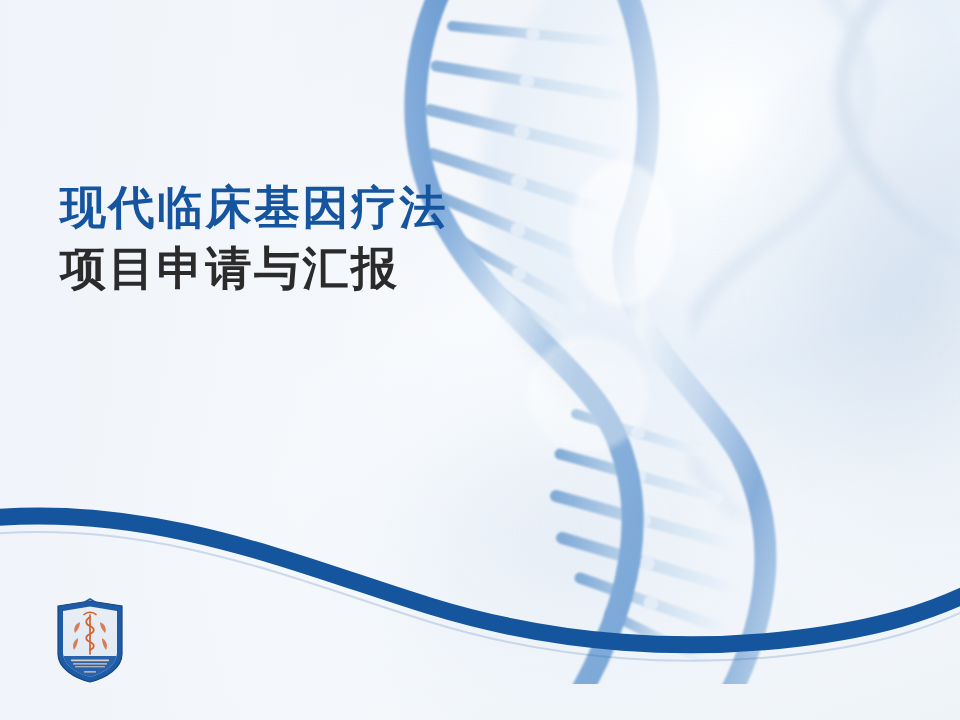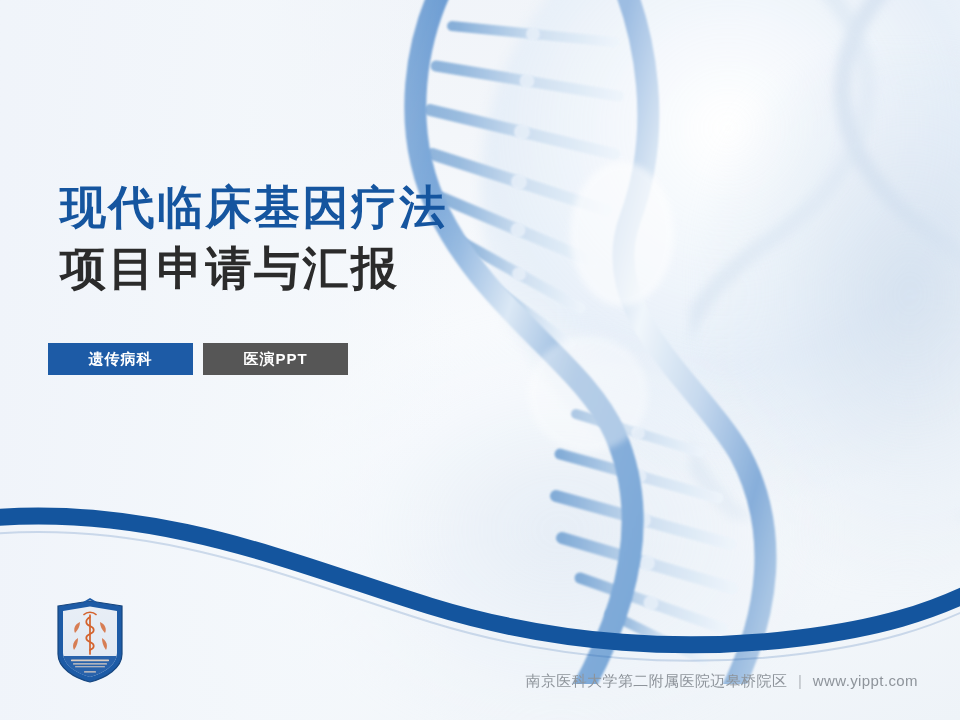--- a/index.html
+++ b/index.html
@@ -277,24 +277,20 @@
   </svg>
 
   <div class="bg-vignette-left"></div>
 
 
   <div class="headline">
     <div class="title-line title-line-1">现代临床基因疗法</div>
     <div class="title-line title-line-2">项目申请与汇报</div>
   </div>
 
-  <div class="badges">
-    <div class="badge badge-dept">遗传病科</div>
-    <div class="badge badge-brand">医演PPT</div>
-  </div>
 
 
   <svg class="wave" viewBox="0 0 960 250" preserveAspectRatio="none">
     <path d="M -10 48 C 160 34, 300 96, 430 136 C 560 176, 690 182, 800 168 C 880 158, 930 142, 975 120" fill="none" stroke="#14559e" stroke-width="17" stroke-linecap="round"></path>
     <path d="M -10 64 C 160 50, 300 112, 430 152 C 560 192, 690 198, 800 184 C 880 174, 930 158, 975 136" fill="none" stroke="#14559e" stroke-width="2" stroke-linecap="round" opacity="0.18"></path>
   </svg>
 
   <svg class="logo" viewBox="0 0 72 86">
     <defs>
       <linearGradient id="shieldFill" x1="0" y1="0" x2="0" y2="1">
@@ -325,19 +321,14 @@
     <path d="M9 58 L63 58 L63 55 C63 67, 49 75.5, 36 79 C23 75.5, 9 67, 9 55 Z" fill="#1d5ba6" opacity="0.95"></path>
 
     <g fill="#f0d9c4" opacity="0.9">
       <rect x="17" y="61.4" width="38" height="1.8" rx="0.6"></rect>
       <rect x="19" y="65.2" width="34" height="1.3" rx="0.5"></rect>
       <rect x="21" y="68.2" width="30" height="1.1" rx="0.5"></rect>
       <rect x="30" y="73.2" width="12" height="1.4" rx="0.5"></rect>
     </g>
   </svg>
 
-  <div class="footer">
-    <span>南京医科大学第二附属医院迈皋桥院区</span>
-    <span class="sep">|</span>
-    <span>www.yippt.com</span>
-  </div>
 
 </div>
 
 </body></html>

